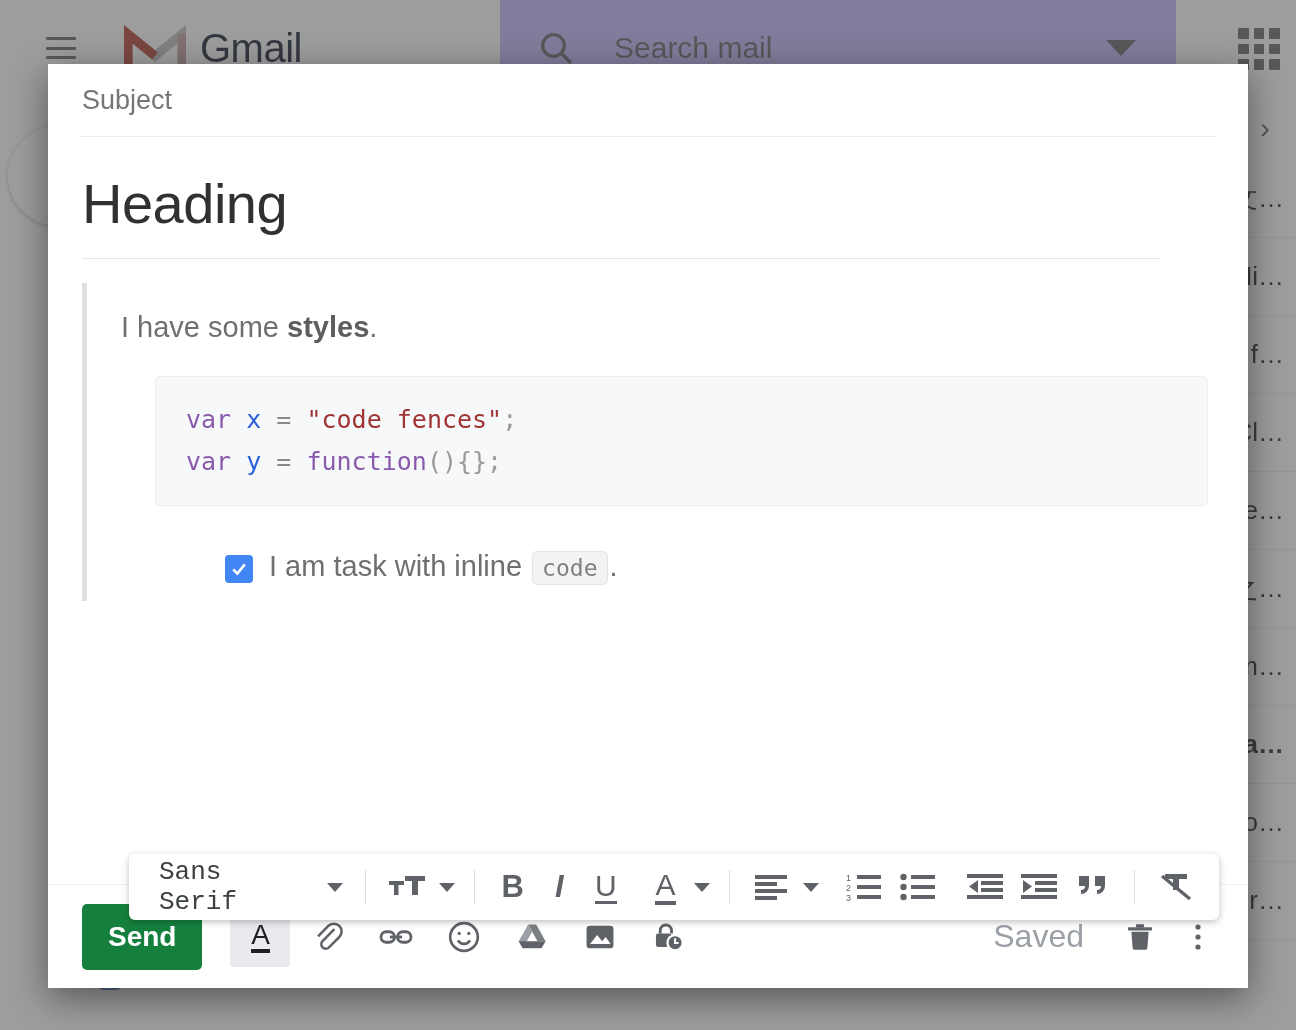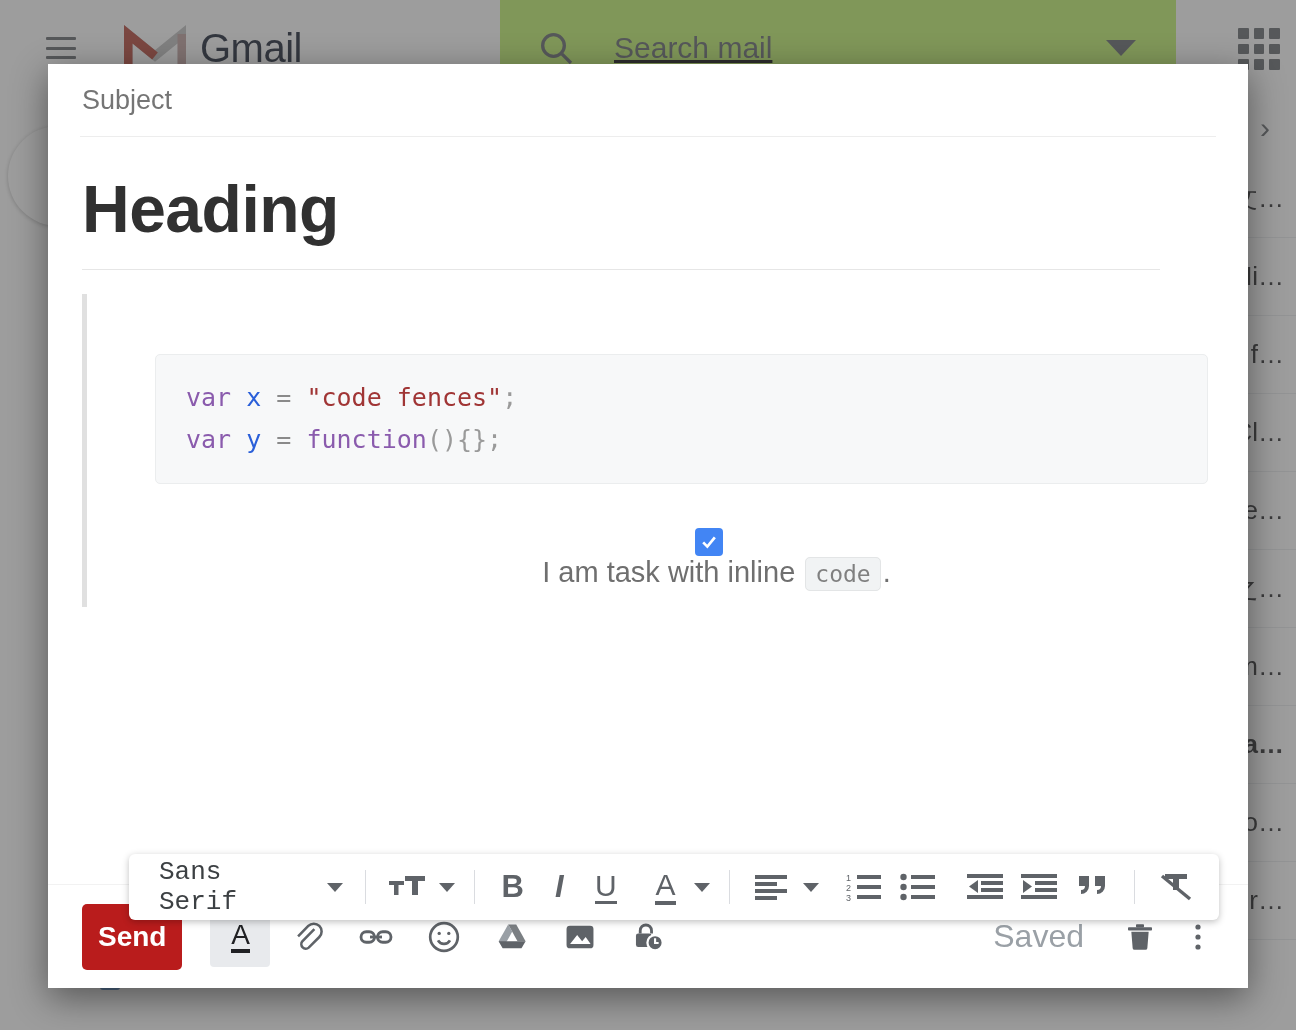--- a/index.html
+++ b/index.html
@@ -23,21 +23,21 @@
     width:30px; height:22px; margin-left:46px;
     display:flex; flex-direction:column; justify-content:space-between;
   }
   .gm-hamburger span { display:block; height:3px; background:#5f6368; border-radius:1px; }
   .gm-logo { margin-left:48px; display:flex; align-items:center; gap:14px; }
   .gm-logo-mark { width:62px; height:48px; }
   .gm-logo-text { font-size:40px; color:#0f172a; letter-spacing:-0.5px; }
 
   .gm-search {
     position:absolute; left:500px; top:0; width:676px; height:96px;
-    background:#bef264; display:flex; align-items:center;text-decoration:underline;
+    background:#c4b5fd; display:flex; align-items:center;
   }
   .gm-search-icon { margin-left:36px; color:#5f6368; }
   .gm-search-ph { margin-left:38px; font-size:30px; color:#5f6368; flex:1; }
   .gm-search-caret {
     width:0;height:0;border-left:15px solid transparent;border-right:15px solid transparent;
     border-top:16px solid #5f6368; margin-right:40px;
   }
   .gm-apps { position:absolute; right:16px; top:28px; width:42px; height:42px;
     display:grid; grid-template-columns:repeat(3,1fr); grid-template-rows:repeat(3,1fr); gap:5px; }
   .gm-apps i { background:#5f6368; border-radius:1px; display:block; }
@@ -92,40 +92,40 @@
   .cp-field.subject { border-bottom:none; }
   .cp-sep { height:1px; background:#ededed; margin:0 32px; }
 
   .cp-bodyscroll {
     flex:1; position:relative; overflow:hidden; background:#fff;
     padding:0 0 0 0;
   }
   .cp-body { padding:34px 40px 10px 34px; }
 
   .md-h1 {
-    font-size:66px; font-weight:bold; color:#313131; margin:0 0 22px 0;
+    font-size:56px; font-weight:normal; color:#313131; margin:0 0 22px 0;
     letter-spacing:-0.5px;
   }
   .md-hr { height:1px; background:#e6e6e6; border:0; margin:0 48px 0 0; }
 
   .md-quote { border-left:5px solid #e0e0e0; padding:28px 0 18px 34px; margin:24px 0 0 0; }
   .md-p { font-size:29px; color:#6f6f6f; margin:0; }
   .md-p b { color:#5e5e5e; }
 
   .md-pre {
     margin:32px 0 0 34px; background:#f7f8f9; border:1px solid #ebedee; border-radius:5px;
     padding:22px 30px; font-family:"DejaVu Sans Mono", monospace; font-size:25px; line-height:1.68;
   }
   .tk-kw  { color:#8a5bad; }
   .tk-var { color:#2a5fd9; }
   .tk-op  { color:#8a8a8a; }
   .tk-str { color:#a03535; }
   .tk-pun { color:#9a9a9a; }
 
-  .md-task { display:flex; align-items:center; margin:44px 0 0 104px;flex-direction:column; }
+  .md-task { display:flex; align-items:flex-end; margin:44px 0 0 104px; }
   .md-cb {
     width:28px; height:28px; background:#4285f4; border-radius:4px; flex:none;
     display:flex; align-items:center; justify-content:center; margin-right:16px;
   }
   .md-task-text { font-size:29px; color:#6f6f6f; }
   .code-chip {
     font-family:"DejaVu Sans Mono", monospace; font-size:23px; color:#808080;
     background:#f1f3f4; border:1px solid #e3e5e6; border-radius:5px;
     padding:3px 9px; margin:0 2px;
   }
@@ -147,22 +147,22 @@
   .fb-caret { width:0;height:0;border-left:8px solid transparent;border-right:8px solid transparent;
     border-top:9px solid #5f6368; }
   .fb-gap { width:14px; }
 
   
   .cp-actions {
     flex:none; height:104px; display:flex; align-items:center;
     padding:0 26px 0 34px; background:#fff; border-top:1px solid #f2f2f2;
   }
   .btn-send {
-    background:#b91c1c; color:#fff; font-size:28px; font-weight:bold;
-    border-radius:5px; padding:0 16px; height:66px; display:flex; align-items:center;
+    background:#15803d; color:#fff; font-size:28px; font-weight:bold;
+    border-radius:5px; padding:0 26px; height:66px; display:flex; align-items:center;
     margin-right:24px;
   }
   .act-btn {
     width:60px; height:60px; display:flex; align-items:center; justify-content:center;
     color:#5f6368; border-radius:4px; margin:0 4px;
   }
   .act-btn.active { background:#e8eaed; }
   .act-spacer { flex:1; }
   .saved-txt { font-size:32px; color:#9aa0a6; margin-right:22px; }
 </style>
@@ -278,20 +278,21 @@
   </div>
   <div class="cp-sep"></div>
 
   <div class="cp-bodyscroll">
     <div class="cp-body">
 
       <h1 class="md-h1">Heading</h1>
       <hr class="md-hr">
 
       <div class="md-quote">
+        <p class="md-p"><span>I have some </span><b>styles</b><span>.</span></p>
 
         <div class="md-pre">
           <div><span class="tk-kw">var</span>&nbsp;<span class="tk-var">x</span>&nbsp;<span class="tk-op">=</span>&nbsp;<span class="tk-str">"code fences"</span><span class="tk-pun">;</span></div>
           <div><span class="tk-kw">var</span>&nbsp;<span class="tk-var">y</span>&nbsp;<span class="tk-op">=</span>&nbsp;<span class="tk-kw">function</span><span class="tk-pun">(){}</span><span class="tk-pun">;</span></div>
         </div>
 
         <div class="md-task">
           <div class="md-cb">
             <svg width="20" height="20" viewBox="0 0 24 24" fill="none" stroke="#ffffff" stroke-width="3.2">
               <path d="M5 12.5 L10 17.5 L19 6.5"></path>

